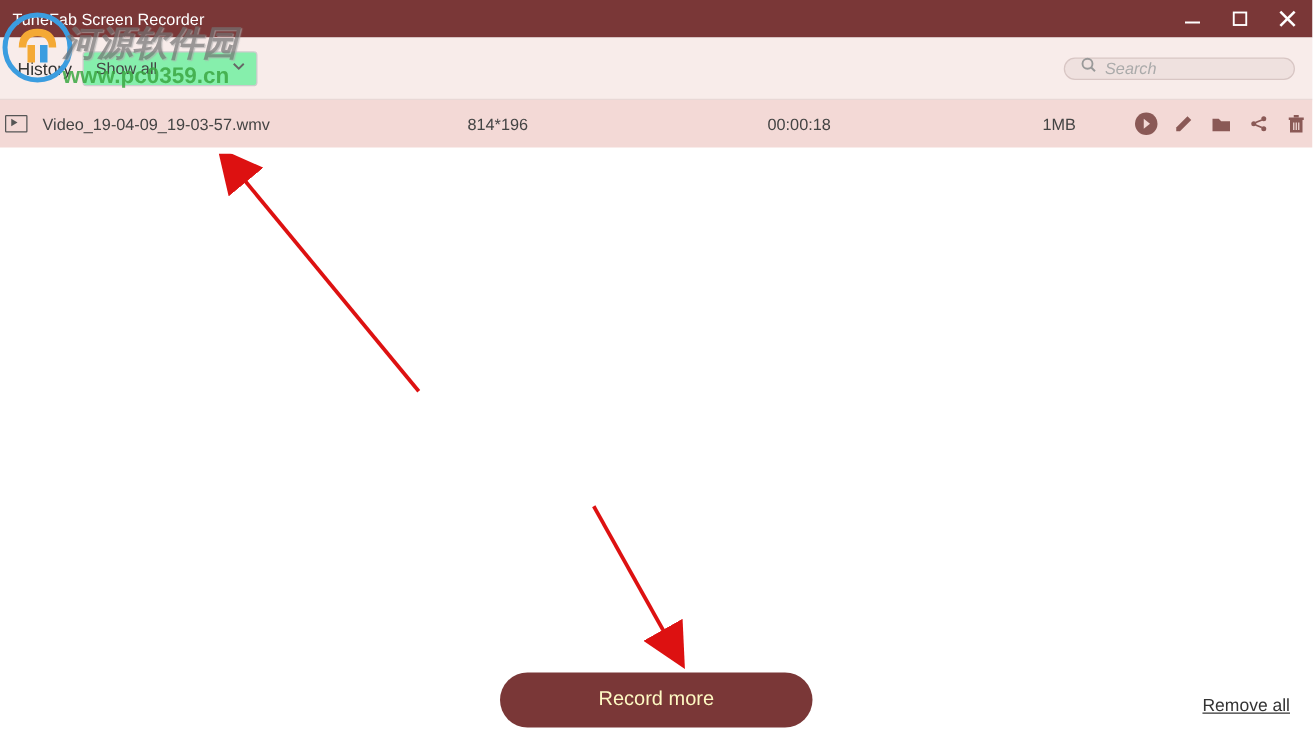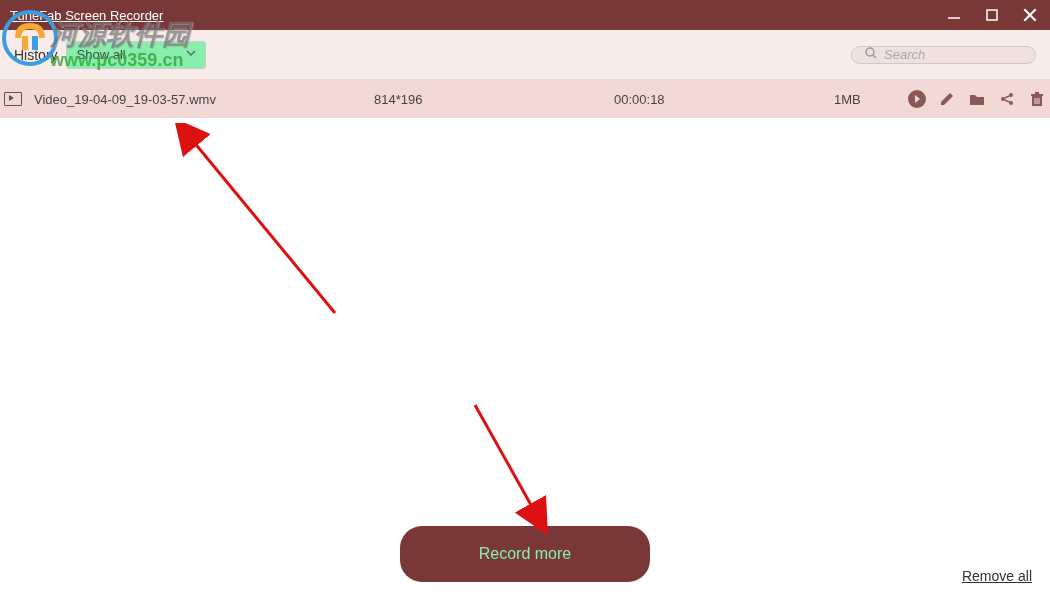--- a/index.html
+++ b/index.html
@@ -19,21 +19,20 @@
       height: 30px;
       background: #7a3737;
       display: flex;
       align-items: center;
       padding: 0 10px;
       color: #fff;
       font-size: 13px;
     }
     .titlebar-title {
       flex: 1;
-      text-decoration: underline;
     }
     .titlebar-controls {
       display: flex;
       gap: 18px;
       align-items: center;
     }
     .titlebar-btn {
       cursor: pointer;
       display: flex;
       align-items: center;
@@ -175,34 +174,34 @@
       border-left: 5px solid #f3d9d6;
       border-top: 4px solid transparent;
       border-bottom: 4px solid transparent;
     }
     .record-button {
       position: absolute;
       bottom: 18px;
       left: 50%;
       transform: translateX(-50%);
       width: 250px;
-      height: 56px;
+      height: 44px;
       background: #7a3737;
       border-radius: 22px;
-      color: #86efac;
+      color: #fef9c3;
       font-size: 16px;
       display: flex;
       align-items: center;
       justify-content: center;
       cursor: pointer;
       border: none;
     }
     .remove-all {
       position: absolute;
-      bottom: 16px;
+      bottom: 28px;
       right: 18px;
       font-size: 14px;
       color: #333;
       text-decoration: underline;
       cursor: pointer;
     }
     .watermark {
       position: absolute;
       top: 10px;
       left: 2px;

